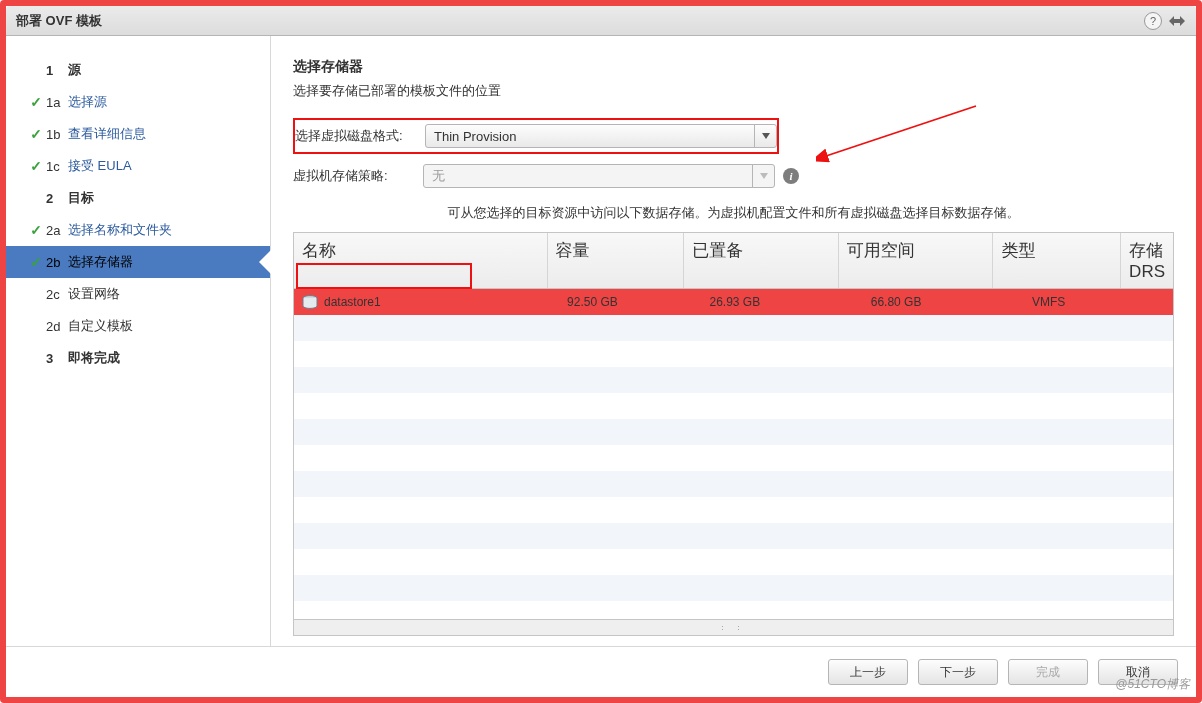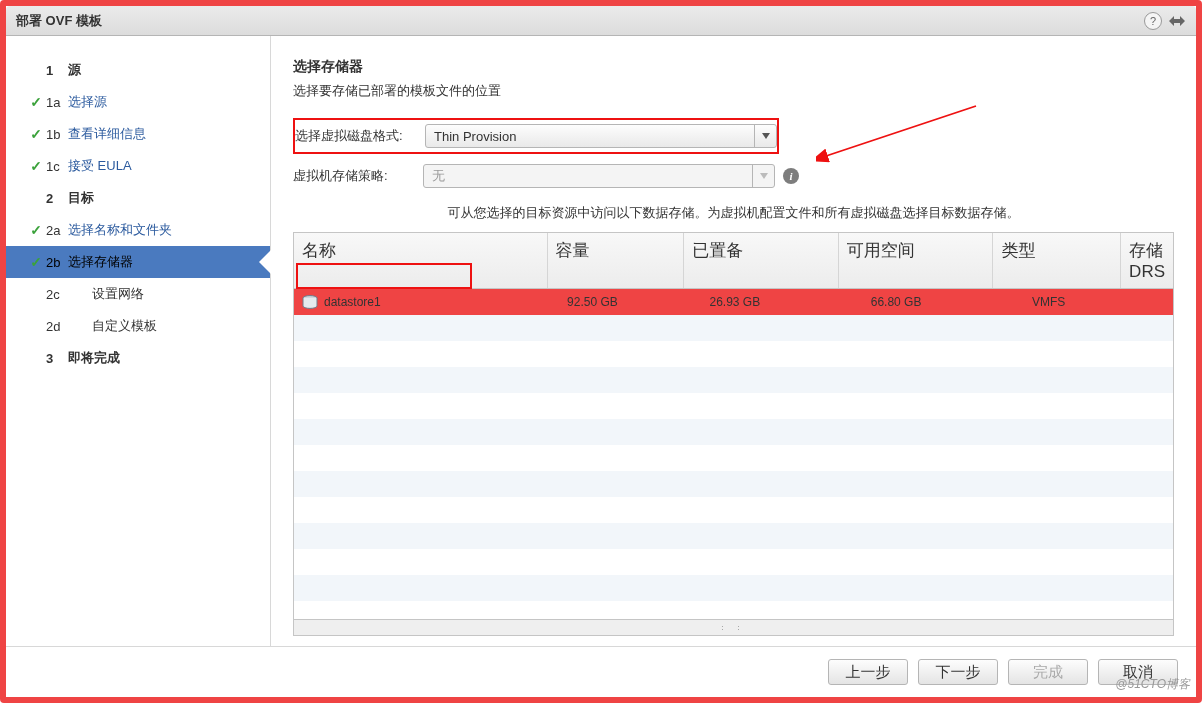--- a/index.html
+++ b/index.html
@@ -12,21 +12,21 @@
   .dock-icon svg { display:block; }
   .body { flex: 1; display: flex; overflow: hidden; }
   .sidebar { width: 265px; border-right: 1px solid #d8d8d8; background: #fff; padding-top: 18px; }
   .step { padding: 6px 0 6px 20px; display: flex; align-items: center; min-height: 32px; }
   .step .check { width: 20px; text-align: center; color: #3ba23b; font-weight: bold; font-size: 14px; }
   .step.group .check { visibility: hidden; }
   .step .step-num { display:inline-block; min-width: 22px; color: #333; }
   .step.group { font-weight: bold; }
   .step .label { color: #2b5a9e; }
   .step.group .label { color: #333; }
-  .step.inactive .label { color: #333; margin-left: 24px; }
+  .step.inactive .label { color: #333; }
   .step.selected { background: #4a7abf; }
   .step.selected .label, .step.selected .step-num { color: #000000; }
   .step.tri { position: relative; }
   .step.tri::after { content: ""; position: absolute; right: -1px; top: 50%; transform: translateY(-50%); border-top: 12px solid transparent; border-bottom: 12px solid transparent; border-right: 12px solid #fff; }
   .main { flex:1; padding: 22px 22px 10px 22px; display:flex; flex-direction:column; overflow:hidden; position:relative; }
   .page-title { font-weight: bold; font-size: 14px; margin-bottom: 6px; }
   .page-sub { color: #333; margin-bottom: 18px; }
   .form-row { display: flex; align-items: center; margin-bottom: 10px; }
   .form-label { width: 130px; }
   .select { width: 352px; height: 24px; border: 1px solid #b5b5b5; border-radius: 3px; background: linear-gradient(#fdfdfd,#e9e9e9); display: flex; align-items: center; padding-left: 8px; position: relative; }
@@ -49,21 +49,21 @@
   .tr { display:flex; height: 26px; align-items:center; }
   .tr:nth-child(odd) { background:#fff; }
   .tr:nth-child(even) { background:#f2f6fa; }
   .tr.selected { background:#ef4444; }
   .td { padding: 0 8px; font-size:12px; color:#333; overflow:hidden; white-space:nowrap; }
   .name-cell { display:flex; align-items:center; gap:6px; }
   .ds-icon { width:16px; height:14px; }
   .ds-icon svg { display:block; }
   .scrollbar-h { height: 16px; background:#efefef; border-top:1px solid #c5c5c5; display:flex; align-items:center; justify-content:center; color:#777; font-size:8px; letter-spacing:6px; }
   .footer { border-top: 1px solid #d8d8d8; padding: 12px 18px; display:flex; justify-content:flex-end; gap: 10px; }
-  .btn { min-width: 80px; height: 26px; border: 1px solid #b5b5b5; border-radius: 3px; background: linear-gradient(#fdfdfd,#e4e4e4); display:flex; align-items:center; justify-content:center; font-size:15px; cursor:pointer; }
+  .btn { min-width: 80px; height: 26px; border: 1px solid #b5b5b5; border-radius: 3px; background: linear-gradient(#fdfdfd,#e4e4e4); display:flex; align-items:center; justify-content:center; font-size:12px; cursor:pointer; }
   .btn.disabled { color:#a9a9a9; cursor:default; }
   .arrow-annot { position:absolute; top: 65px; right: 210px; pointer-events:none; }
   .watermark { position:absolute; bottom: 4px; right: 6px; color:#999; font-size:12px; font-style: italic;}
   .red-cell-box { position:absolute; border:2px solid #e11; pointer-events:none; }
 </style>
 </head>
 <body>
 
 <div class="window">
 

